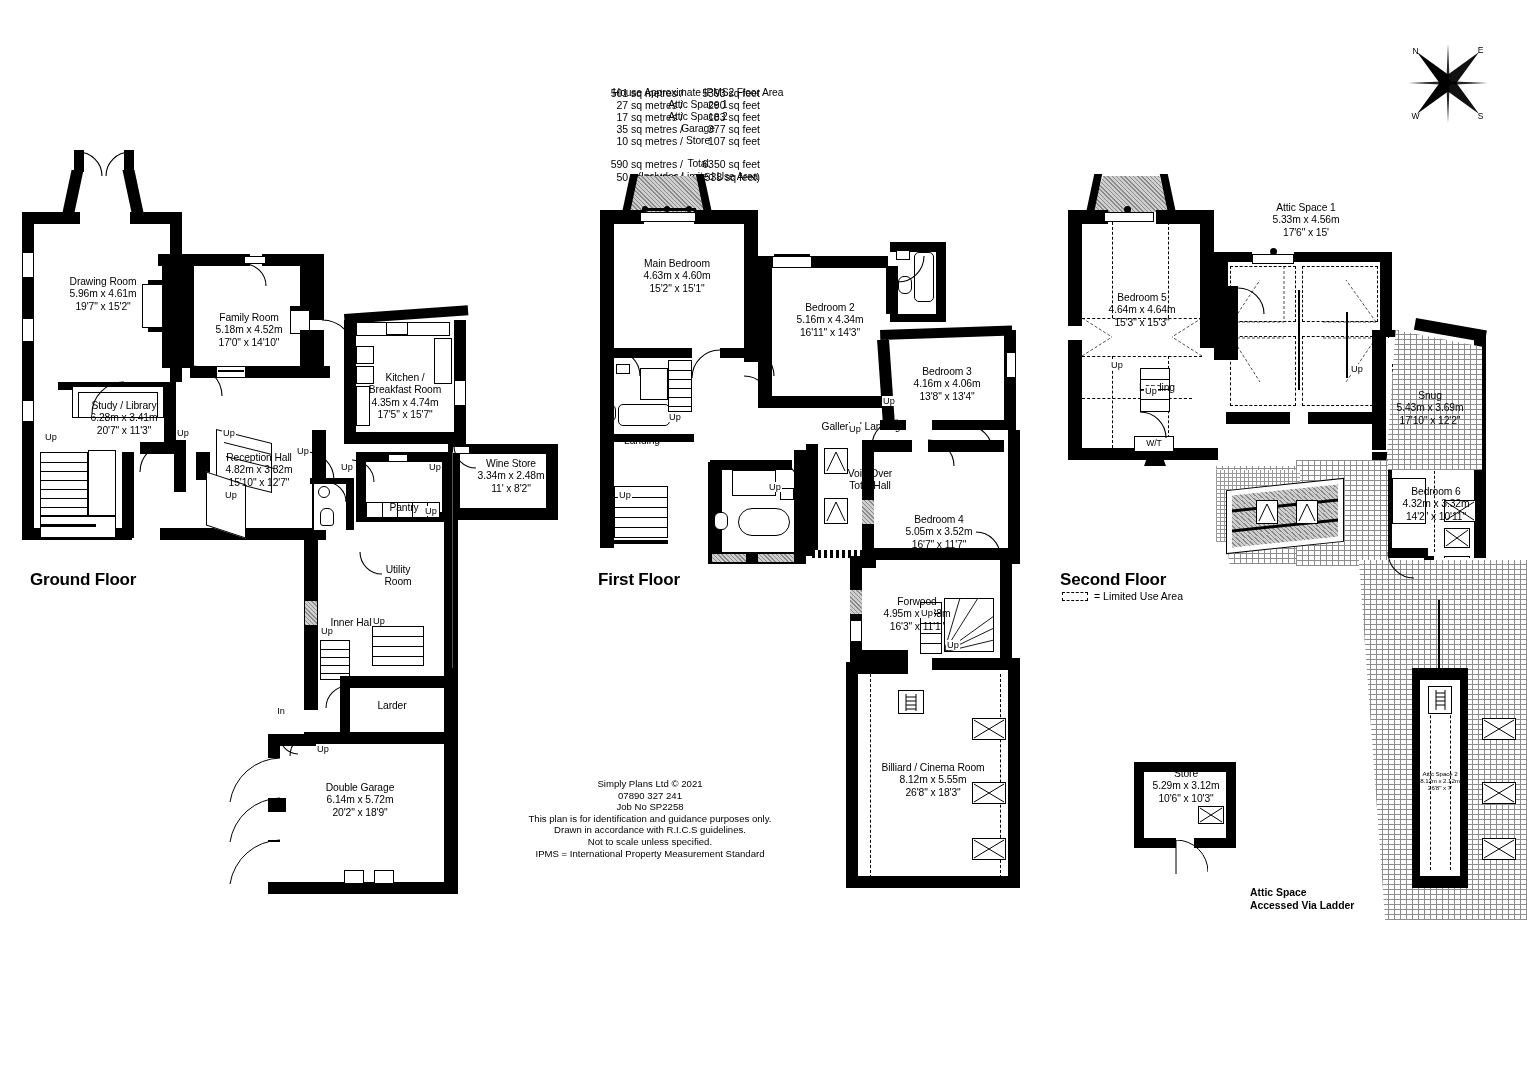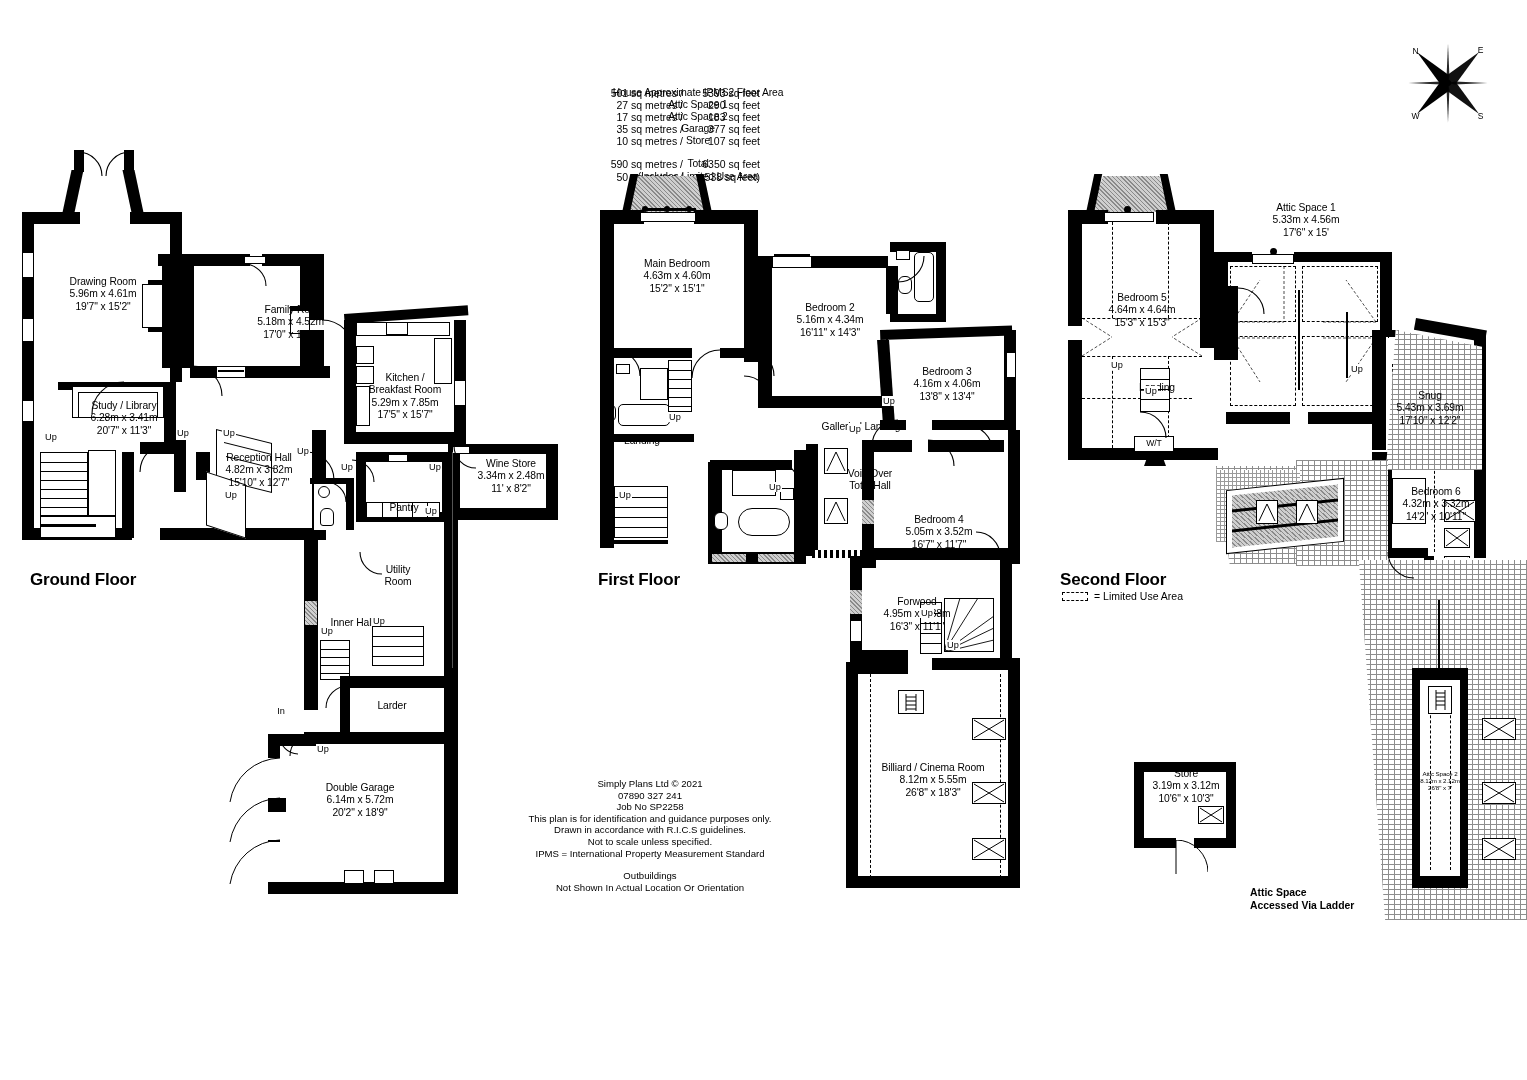--- a/index.html
+++ b/index.html
@@ -423,34 +423,34 @@
         <path d="M 312 734 A 22 22 0 0 0 290 756"></path>
         <path d="M 280 736 A 18 18 0 0 0 298 754"></path>
       </g>
     </svg>
 
     <div class="lbl" style="left:32px;top:276px;width:142px;">
       <div>Drawing Room</div>
       <div>5.96m x 4.61m</div>
       <div>19'7" x 15'2"</div>
     </div>
-    <div class="lbl" style="left:174px;top:304px;width:150px;text-align:right;">
+    <div class="lbl" style="left:174px;top:312px;width:150px;">
       <div>Family Room</div>
       <div>5.18m x 4.52m</div>
       <div>17'0" x 14'10"</div>
     </div>
     <div class="lbl" style="left:62px;top:400px;width:124px;">
       <div>Study / Library</div>
       <div>6.28m x 3.41m</div>
       <div>20'7" x 11'3"</div>
     </div>
     <div class="lbl" style="left:346px;top:372px;width:118px;">
       <div>Kitchen /</div>
       <div>Breakfast Room</div>
-      <div>5.29m x 7.85m</div>
+      <div>4.35m x 4.74m</div>
       <div>17'5" x 15'7"</div>
     </div>
     <div class="lbl" style="left:198px;top:452px;width:122px;">
       <div>Reception Hall</div>
       <div>4.82m x 3.82m</div>
       <div>15'10" x 12'7"</div>
     </div>
     <div class="lbl" style="left:466px;top:458px;width:90px;">
       <div>Wine Store</div>
       <div>3.34m x 2.48m</div>
@@ -947,21 +947,21 @@
       <div>5.43m x 3.69m</div>
       <div>17'10" x 12'2"</div>
     </div>
     <div class="lbl" style="left:340px;top:486px;width:112px;">
       <div>Bedroom 6</div>
       <div>4.32m x 3.32m</div>
       <div>14'2" x 10'11"</div>
     </div>
     <div class="lbl" style="left:100px;top:768px;width:92px;">
       <div>Store</div>
-      <div>3.19m x 3.12m</div>
+      <div>5.29m x 3.12m</div>
       <div>10'6" x 10'3"</div>
     </div>
     <div class="lbl xs" style="left:360px;top:770px;width:80px;">
       <div>Attic Space 2</div>
       <div>8.12m x 2.12m</div>
       <div>26'8" x 7'</div>
     </div>
     <div class="lbl" style="left:82px;top:382px;width:70px;">
       <div>Landing</div>
     </div>
@@ -987,19 +987,15 @@
     <div id="credit-lines">
         <div>Simply Plans Ltd © 2021</div>
         <div>07890 327 241</div>
         <div>Job No SP2258</div>
         <div>This plan is for identification and guidance purposes only.</div>
         <div>Drawn in accordance with R.I.C.S guidelines.</div>
         <div>Not to scale unless specified.</div>
         <div>IPMS = International Property Measurement Standard</div>
       </div>
     <div style="height:11px;"></div>
-    <div id="credit-outbuildings">
-        <div>Outbuildings</div>
-        <div>Not Shown In Actual Location Or Orientation</div>
-      </div>
   </div>
 
 </div>
 
 </body></html>

